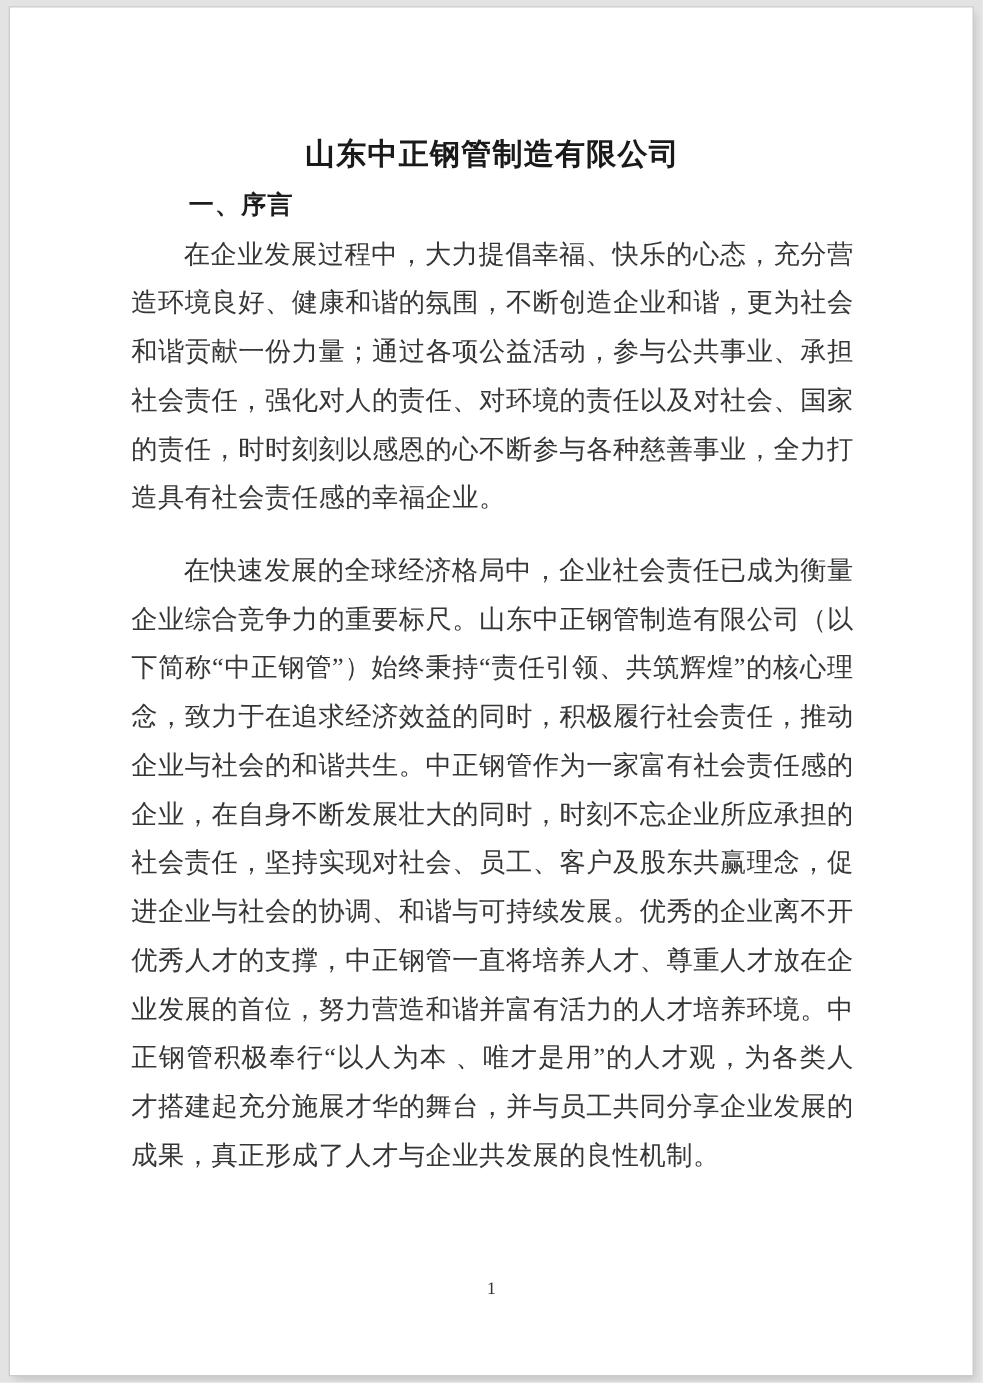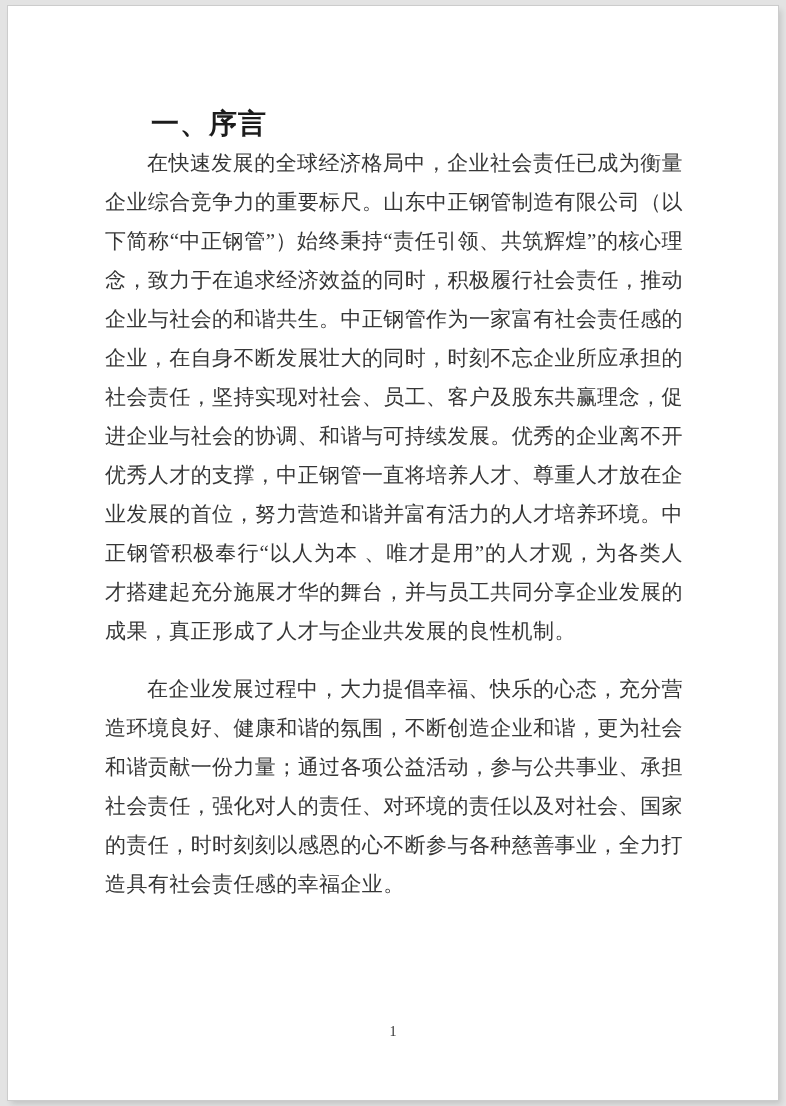--- a/index.html
+++ b/index.html
@@ -43,21 +43,21 @@
     font-size: 24px;
     font-weight: bold;
     color: #1a1a1a;
     text-align: center;
     line-height: 40px;
     letter-spacing: 1px;
   }
   .section-heading {
     margin: 0;
     font-family: "Liberation Sans", "DejaVu Sans", sans-serif;
-    font-size: 28px;
+    font-size: 20px;
     font-weight: bold;
     color: #1c1c1c;
     line-height: 40px;
     text-indent: 46px;
     letter-spacing: 1px;
   }
   .body-para {
     margin: 0;
     font-size: 21px;
     color: #363636;
@@ -78,18 +78,19 @@
     font-size: 14px;
     color: #2f2f2f;
     line-height: 16px;
   }
 </style>
 </head>
 <body>
 
 <div class="viewer">
   <div class="paper">
+    <h1 class="title-company">山东中正钢管制造有限公司</h1>
     <h3 class="section-heading">一、序言</h3>
+    <p class="body-para">在企业发展过程中，大力提倡幸福、快乐的心态，充分营造环境良好、健康和谐的氛围，不断创造企业和谐，更为社会和谐贡献一份力量；通过各项公益活动，参与公共事业、承担社会责任，强化对人的责任、对环境的责任以及对社会、国家的责任，时时刻刻以感恩的心不断参与各种慈善事业，全力打造具有社会责任感的幸福企业。</p>
     <p class="body-para">在快速发展的全球经济格局中，企业社会责任已成为衡量企业综合竞争力的重要标尺。山东中正钢管制造有限公司（以下简称“中正钢管”）始终秉持“责任引领、共筑辉煌”的核心理念，致力于在追求经济效益的同时，积极履行社会责任，推动企业与社会的和谐共生。中正钢管作为一家富有社会责任感的企业，在自身不断发展壮大的同时，时刻不忘企业所应承担的社会责任，坚持实现对社会、员工、客户及股东共赢理念，促进企业与社会的协调、和谐与可持续发展。优秀的企业离不开优秀人才的支撑，中正钢管一直将培养人才、尊重人才放在企业发展的首位，努力营造和谐并富有活力的人才培养环境。中正钢管积极奉行“以人为本 、唯才是用”的人才观，为各类人才搭建起充分施展才华的舞台，并与员工共同分享企业发展的成果，真正形成了人才与企业共发展的良性机制。</p>
-    <p class="body-para">在企业发展过程中，大力提倡幸福、快乐的心态，充分营造环境良好、健康和谐的氛围，不断创造企业和谐，更为社会和谐贡献一份力量；通过各项公益活动，参与公共事业、承担社会责任，强化对人的责任、对环境的责任以及对社会、国家的责任，时时刻刻以感恩的心不断参与各种慈善事业，全力打造具有社会责任感的幸福企业。</p>
     <div class="page-number">1</div>
   </div>
 </div>
 
 </body></html>

